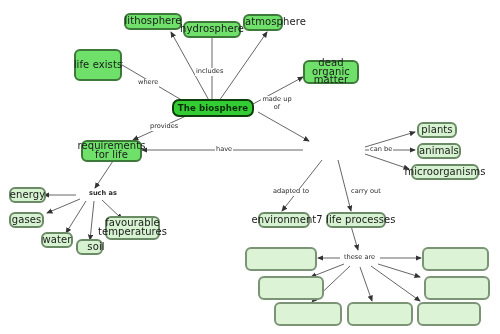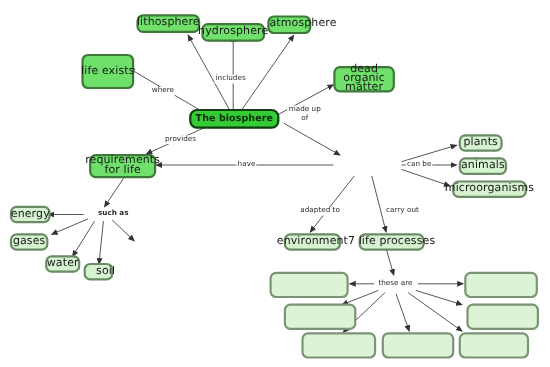--- a/index.html
+++ b/index.html
@@ -165,20 +165,23 @@
   </div>
 
   <div class="node pale" style="left:41px;top:232px;width:32px;height:16px;">
     <span>water</span>
   </div>
 
   <div class="node pale" style="left:76px;top:239px;width:27px;height:16px;padding-left:16px;">
     <span>soil</span>
   </div>
 
+  <div class="node pale wrap" style="left:105px;top:216px;width:55px;height:24px;">
+    <span>favourable temperatures</span>
+  </div>
 
   <div class="node pale" style="left:258px;top:212px;width:52px;height:16px;">
     <span>environment</span>
   </div>
 
   <div class="node pale" style="left:326px;top:212px;width:60px;height:16px;">
     <span>7 life processes</span>
   </div>
 
   <div class="node blank" style="left:245px;top:247px;width:72px;height:24px;">

